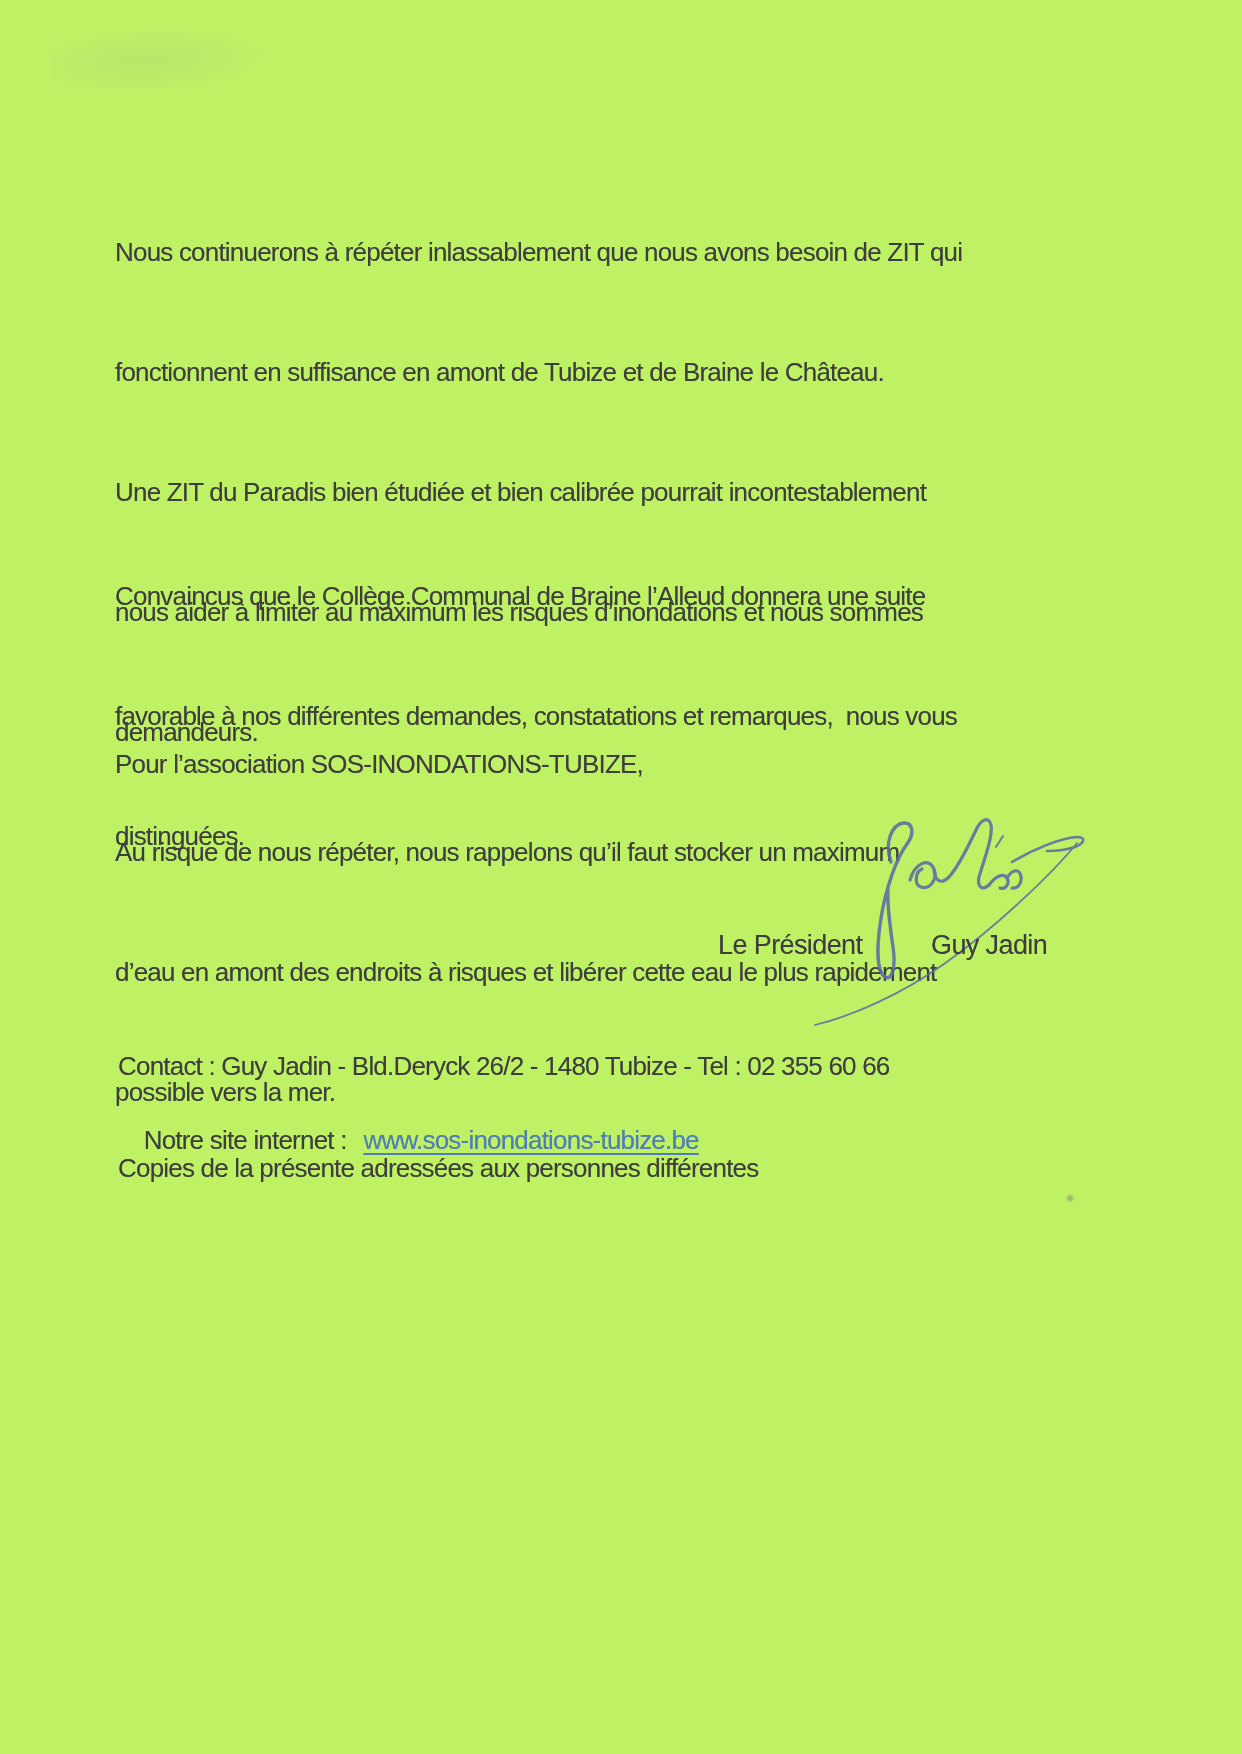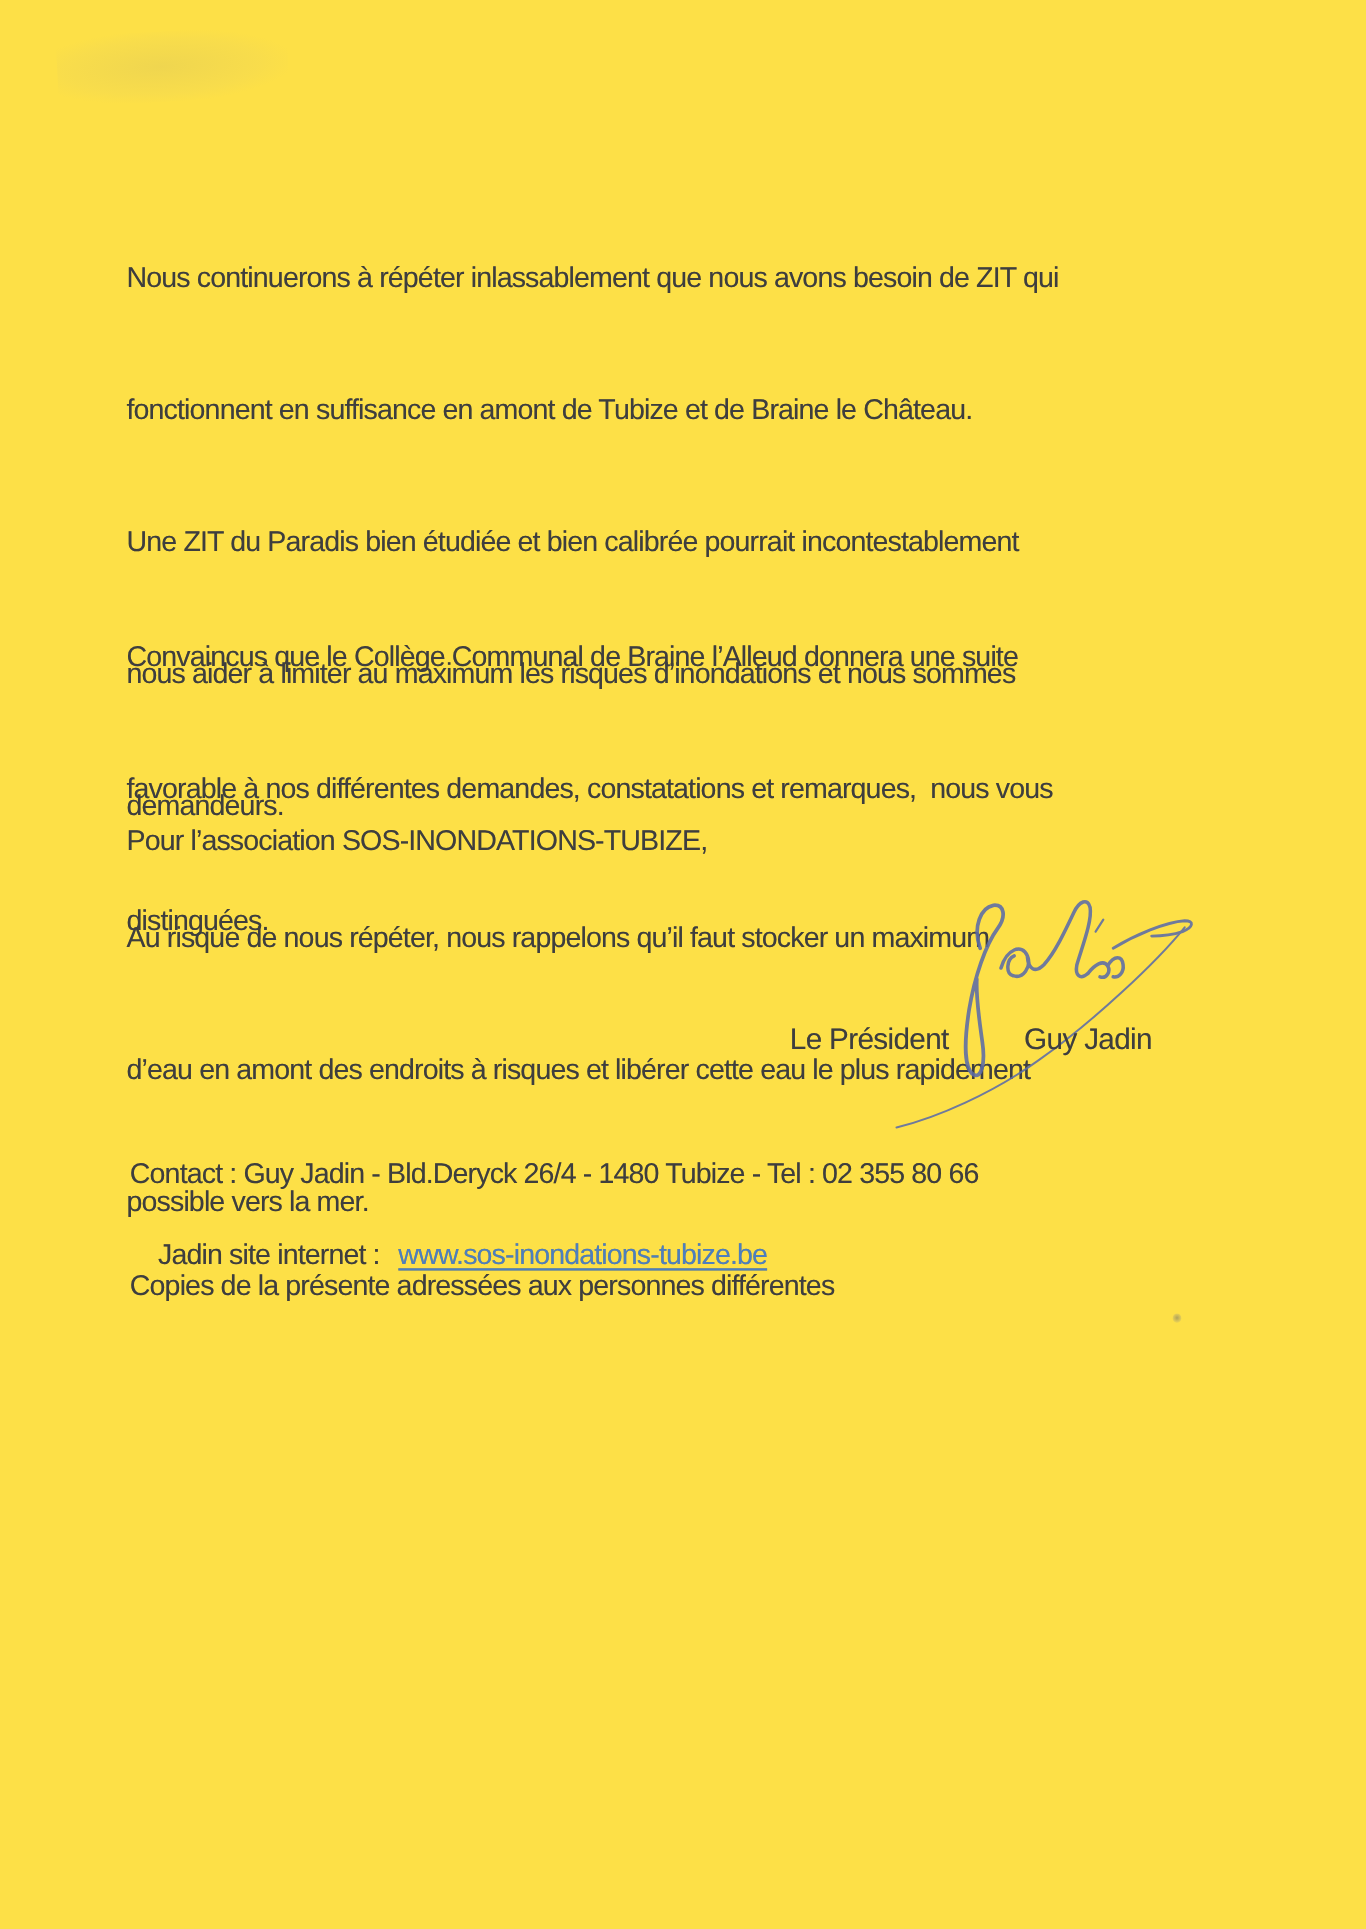--- a/index.html
+++ b/index.html
@@ -4,21 +4,21 @@
 <style>
   html, body { margin: 0; padding: 0; }
   body {
     width: 1242px; height: 1754px;
     background: #e9e9e9;
     font-family: "Liberation Sans", sans-serif;
   }
   .page {
     position: relative;
     width: 1242px; height: 1754px;
-    background: #fde047;
+    background: #bef264;
     overflow: hidden;
     color: #3e3e3e;
   }
   .textblock {
     position: absolute;
     font-size: 26px;
     line-height: 40px;
     letter-spacing: -0.8px;
     color: #3e3e3e;
     white-space: pre;
@@ -103,23 +103,23 @@
     <path stroke-width="2" d="M236 47 L243 36"></path>
 
     <path stroke-width="2.6" d="M252 62 C272 50 300 38 317 37 C326 37 325 43 315 47 C306 50 295 51 287 51"></path>
 
     <path stroke-width="1.8" d="M317 43 C292 74 235 128 184 164 C142 194 92 216 55 225"></path>
   </svg>
 
   <div class="sig-label" style="left:718px; top:930px;">Le Président</div>
   <div class="sig-label" style="left:931px; top:930px;">Guy Jadin</div>
 
-  <div class="textblock single" style="left:118px; top:1050px;">Contact : Guy Jadin - Bld.Deryck 26/4 - 1480 Tubize - Tel : 02 355 80 66</div>
+  <div class="textblock single" style="left:118px; top:1050px;">Contact : Guy Jadin - Bld.Deryck 26/2 - 1480 Tubize - Tel : 02 355 60 66</div>
 
   <div class="textblock single" style="left:118px; top:1092px;">
-    <span>Jadin site internet :</span><a class="site-link">www.sos-inondations-tubize.be</a>
+    <span>Notre site internet :</span><a class="site-link">www.sos-inondations-tubize.be</a>
   </div>
 
   <div class="textblock single" style="left:118px; top:1152px;">Copies de la présente adressées aux personnes différentes</div>
 
   <div class="speck"></div>
 
 </div>
 
 </body></html>

